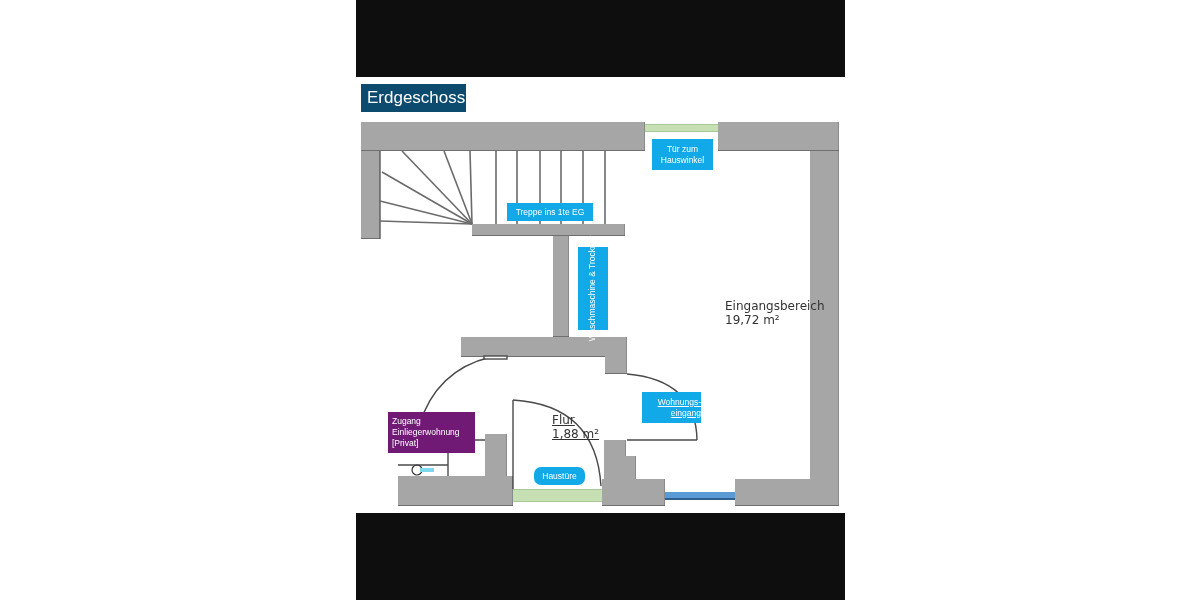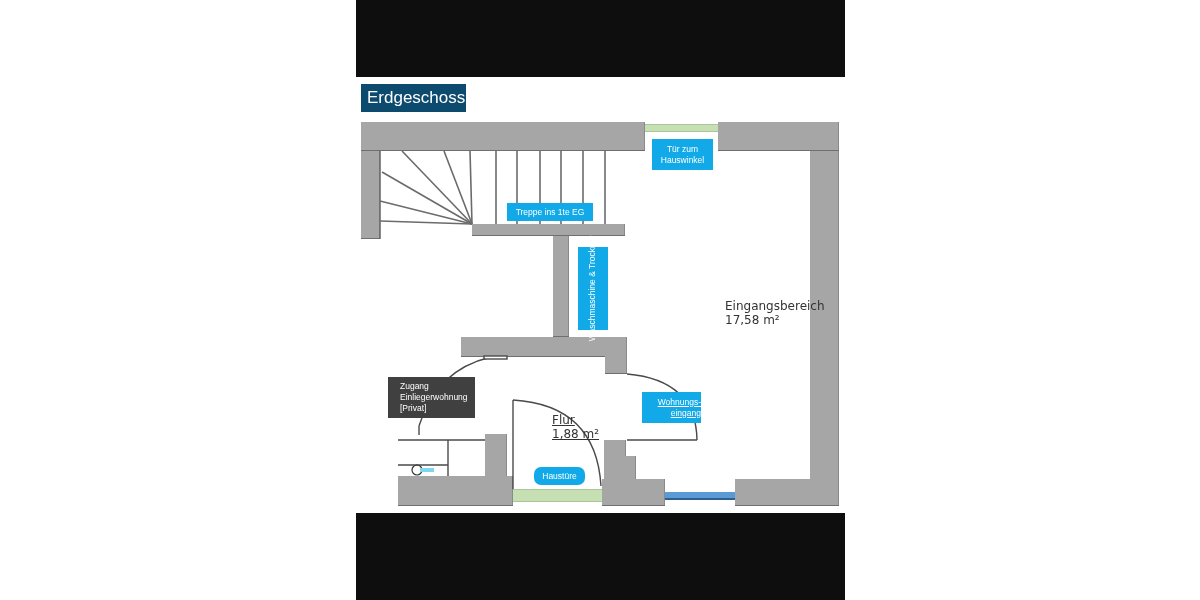--- a/index.html
+++ b/index.html
@@ -6,21 +6,21 @@
   body { width:1200px; height:600px; background:#ffffff; position:relative; overflow:hidden; font-family:"DejaVu Sans", sans-serif; }
   .frame { position:absolute; left:356px; top:0; width:489px; height:600px; background:#ffffff; }
   .bar-top { position:absolute; left:0; top:0; width:489px; height:77px; background:#0e0e0e; }
   .bar-bottom { position:absolute; left:0; top:513px; width:489px; height:87px; background:#0e0e0e; }
   .title { position:absolute; left:5px; top:84px; width:105px; height:28px; background:#0c4a6e; color:#ffffff; font-family:"Liberation Sans", sans-serif; font-size:17px; line-height:28px; padding-left:6px; box-sizing:border-box; }
   .wall { position:absolute; background:#a6a6a6; box-shadow: inset 0 -1px 0 #6f6f6f, inset -1px 0 0 #8a8a8a; }
   .door-green { position:absolute; background:#c6e0b4; border-top:1px solid #a9c89a; border-bottom:1px solid #a9c89a; }
   .door-blue { position:absolute; background:#5b9bd5; border-bottom:2px solid #2f5f8f; }
   svg.lines { position:absolute; left:0; top:0; }
   .label { position:absolute; background:#11a9e8; color:#ffffff; font-family:"Liberation Sans", sans-serif; font-size:8.5px; text-align:center; line-height:11px; display:flex; align-items:center; justify-content:center; box-sizing:border-box; }
-  .label-orange { background:#404040; text-align:left; justify-content:flex-start; padding-left:12px; }
+  .label-orange { background:#701a75; text-align:left; justify-content:flex-start; padding-left:4px;margin-top:35px; }
   .label-vert span { display:block; transform:rotate(-90deg); white-space:nowrap; }
   .room-text { position:absolute; color:#333333; font-family:"DejaVu Sans", sans-serif; font-size:12px; line-height:14px; }
 </style>
 </head>
 <body>
 
 <div class="frame">
   <div class="bar-top"></div>
 
   <div class="title">Erdgeschoss</div>
@@ -89,21 +89,21 @@
   <div class="label" style="left:151px; top:174px; width:86px; height:18px;margin-top:29px;">Treppe ins 1te EG</div>
   <div class="label label-vert" style="left:222px; top:247px; width:30px; height:83px;">
     <span>Waschmaschine &amp; Trockner</span>
   </div>
   <div class="label label-orange" style="left:32px; top:377px; width:87px; height:41px;">Zugang Einliegerwohnung [Privat]</div>
   <div class="label" style="left:286px; top:392px; width:59px; height:31px; text-align:right; justify-content:flex-start; padding-left:6px; text-decoration:underline;">Wohnungs-eingang</div>
   <div class="label" style="left:178px; top:467px; width:51px; height:18px;border-radius:7px;">Haustüre</div>
 
   <div class="room-text" style="left:321px; top:299px;margin-left:48px;">
     <div>Eingangsbereich</div>
-    <div>17,58 m²</div>
+    <div>19,72 m²</div>
   </div>
   <div class="room-text" style="left:196px; top:413px;text-decoration:underline;">
     <div>Flur</div>
     <div>1,88 m²</div>
   </div>
 
   <div class="bar-bottom"></div>
 </div>
 
 </body></html>

